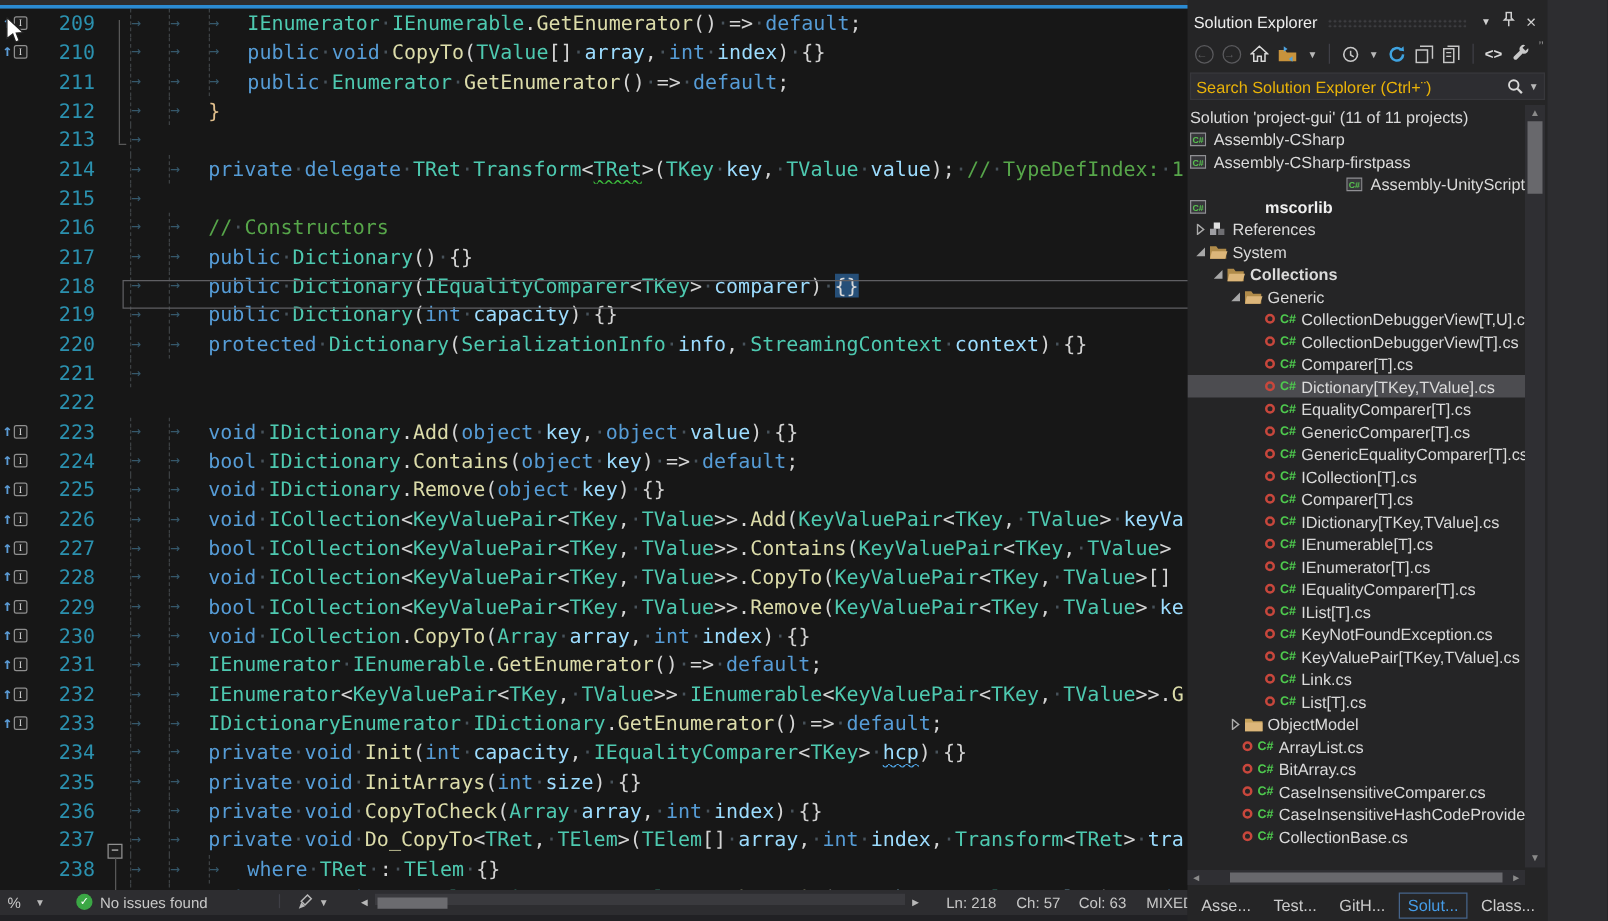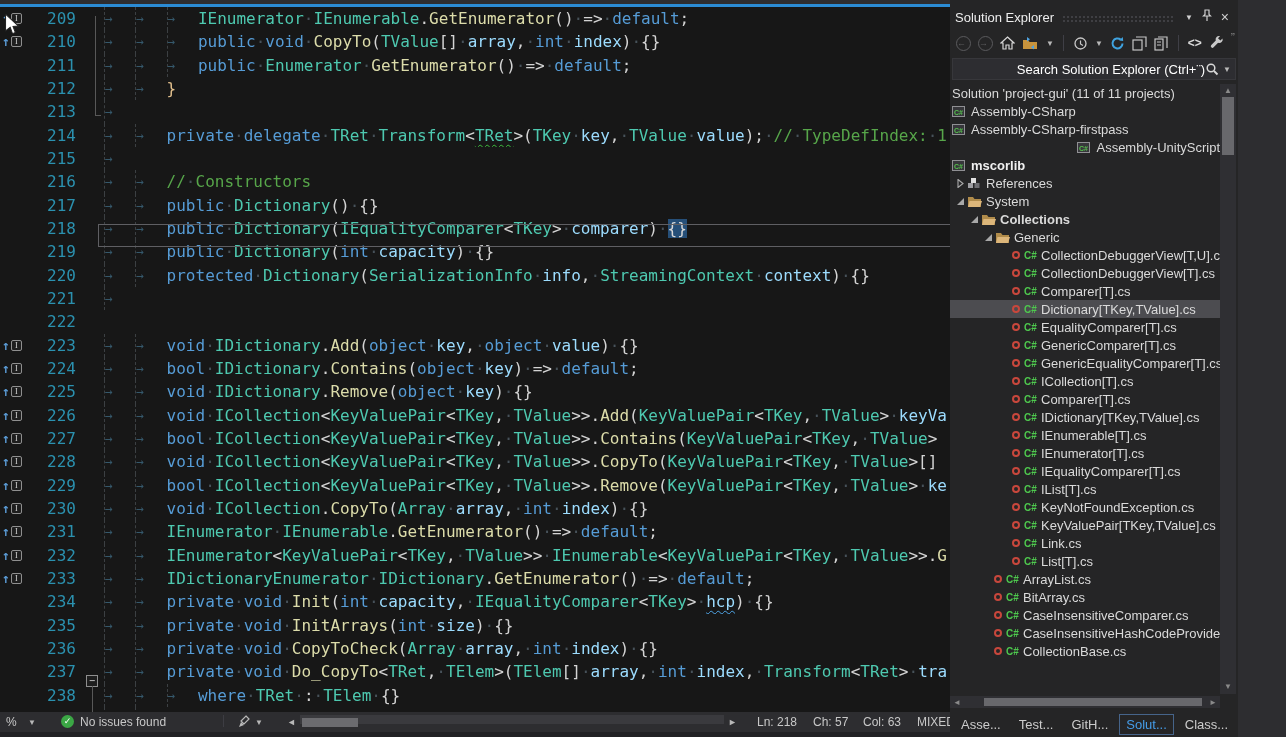--- a/index.html
+++ b/index.html
@@ -77,21 +77,21 @@
   .hdr-btn { color:#d0d0d0; padding:0 4px; font-size:12px; }
   #panel-toolbar { position:absolute; left:0; top:30px; width:288px; height:26px; display:flex;
       align-items:center; padding-left:6px; gap:7px; }
   .tb-sep { width:1px; height:16px; background:#3f3f46; margin:0 2px; }
   .tb-ico { display:flex; align-items:center; }
   .nav-circle { width:15px; height:15px; border-radius:50%; border:1.5px solid #5a5a5d;
       color:#5a5a5d; font-size:9px; line-height:12px; text-align:center; }
   #overflow-btn { position:absolute; right:3px; top:2px; color:#9a9a9a; font-size:10px; }
   #search-box { position:absolute; left:2px; top:58px; width:284px; height:22px; background:#2d2d31;
       border:1px solid #37373b; display:flex; align-items:center; padding:0 4px; }
-  #search-placeholder { color:#ffffff; flex:1; white-space:nowrap; overflow:hidden;text-align:right; }
+  #search-placeholder { color:#eab308; flex:1; white-space:nowrap; overflow:hidden; }
   #tree { position:absolute; left:0; top:84px; width:270px; height:610px; overflow:hidden; }
   .trow { display:flex; align-items:center; height:18px; white-space:nowrap; width:270px; }
   .trow.selrow { background:#4c4c50; }
   .trow .lbl { color:#dadada; }
   .trow.bold .lbl { font-weight:bold; color:#f0f0f0; }
   .exp { width:13px; flex:none; display:flex; align-items:center; justify-content:center; }
   .dot { width:8px; height:8px; border-radius:50%; border:2px solid #c8473c; flex:none;
          margin-right:4px; }
   .csico { color:#4ec94e; font-weight:bold; font-size:10px; width:17px; flex:none; }
   .icon-cell { width:19px; flex:none; display:flex; align-items:center; }
@@ -380,21 +380,21 @@
         </div>
         <div class="trow" style="padding-left: 2px; justify-content: flex-end;">
           <span class="icon-cell">
             <svg width="13" height="13" viewBox="0 0 13 13">
               <rect x="0.5" y="1.5" width="12" height="10" fill="#37373b" stroke="#909094"></rect>
               <text x="6.5" y="9.5" text-anchor="middle" font-size="7" fill="#57c04f" font-family="sans-serif" font-weight="bold">C#</text>
             </svg>
           </span>
           <span class="lbl">Assembly-UnityScript</span>
         </div>
-        <div class="trow bold" style="padding-left: 2px;">
+        <div class="trow bold" style="padding-left: 2px; gap: 41px;">
           <span class="icon-cell">
             <svg width="13" height="13" viewBox="0 0 13 13">
               <rect x="0.5" y="1.5" width="12" height="10" fill="#37373b" stroke="#909094"></rect>
               <text x="6.5" y="9.5" text-anchor="middle" font-size="7" fill="#57c04f" font-family="sans-serif" font-weight="bold">C#</text>
             </svg>
           </span>
           <span class="lbl">mscorlib</span>
         </div>
         <div class="trow" style="padding-left: 4px;">
           <span class="exp">
@@ -535,20 +535,34 @@
         </div>
         <div class="trow" style="padding-left: 62px;">
           <span class="dot"></span>
           <span class="csico">C#</span>
           <span class="lbl">Link.cs</span>
         </div>
         <div class="trow" style="padding-left: 62px;">
           <span class="dot"></span>
           <span class="csico">C#</span>
           <span class="lbl">List[T].cs</span>
+        </div>
+        <div class="trow" style="padding-left: 32px;">
+          <span class="exp">
+            <svg width="9" height="9" viewBox="0 0 9 9">
+              <polygon points="2,0.5 7,4.5 2,8.5" fill="none" stroke="#ababab" stroke-width="1.1"></polygon>
+            </svg>
+          </span>
+          <span class="icon-cell">
+            <svg width="16" height="13" viewBox="0 0 16 13">
+              <path d="M1 2 h5 l1.5 2 H15 v8 H1 Z" fill="#c8a35c"></path>
+              <rect x="1" y="5" width="14" height="7" fill="#dcb67a"></rect>
+            </svg>
+          </span>
+          <span class="lbl">ObjectModel</span>
         </div>
         <div class="trow" style="padding-left: 44px;">
           <span class="dot"></span>
           <span class="csico">C#</span>
           <span class="lbl">ArrayList.cs</span>
         </div>
         <div class="trow" style="padding-left: 44px;">
           <span class="dot"></span>
           <span class="csico">C#</span>
           <span class="lbl">BitArray.cs</span>

